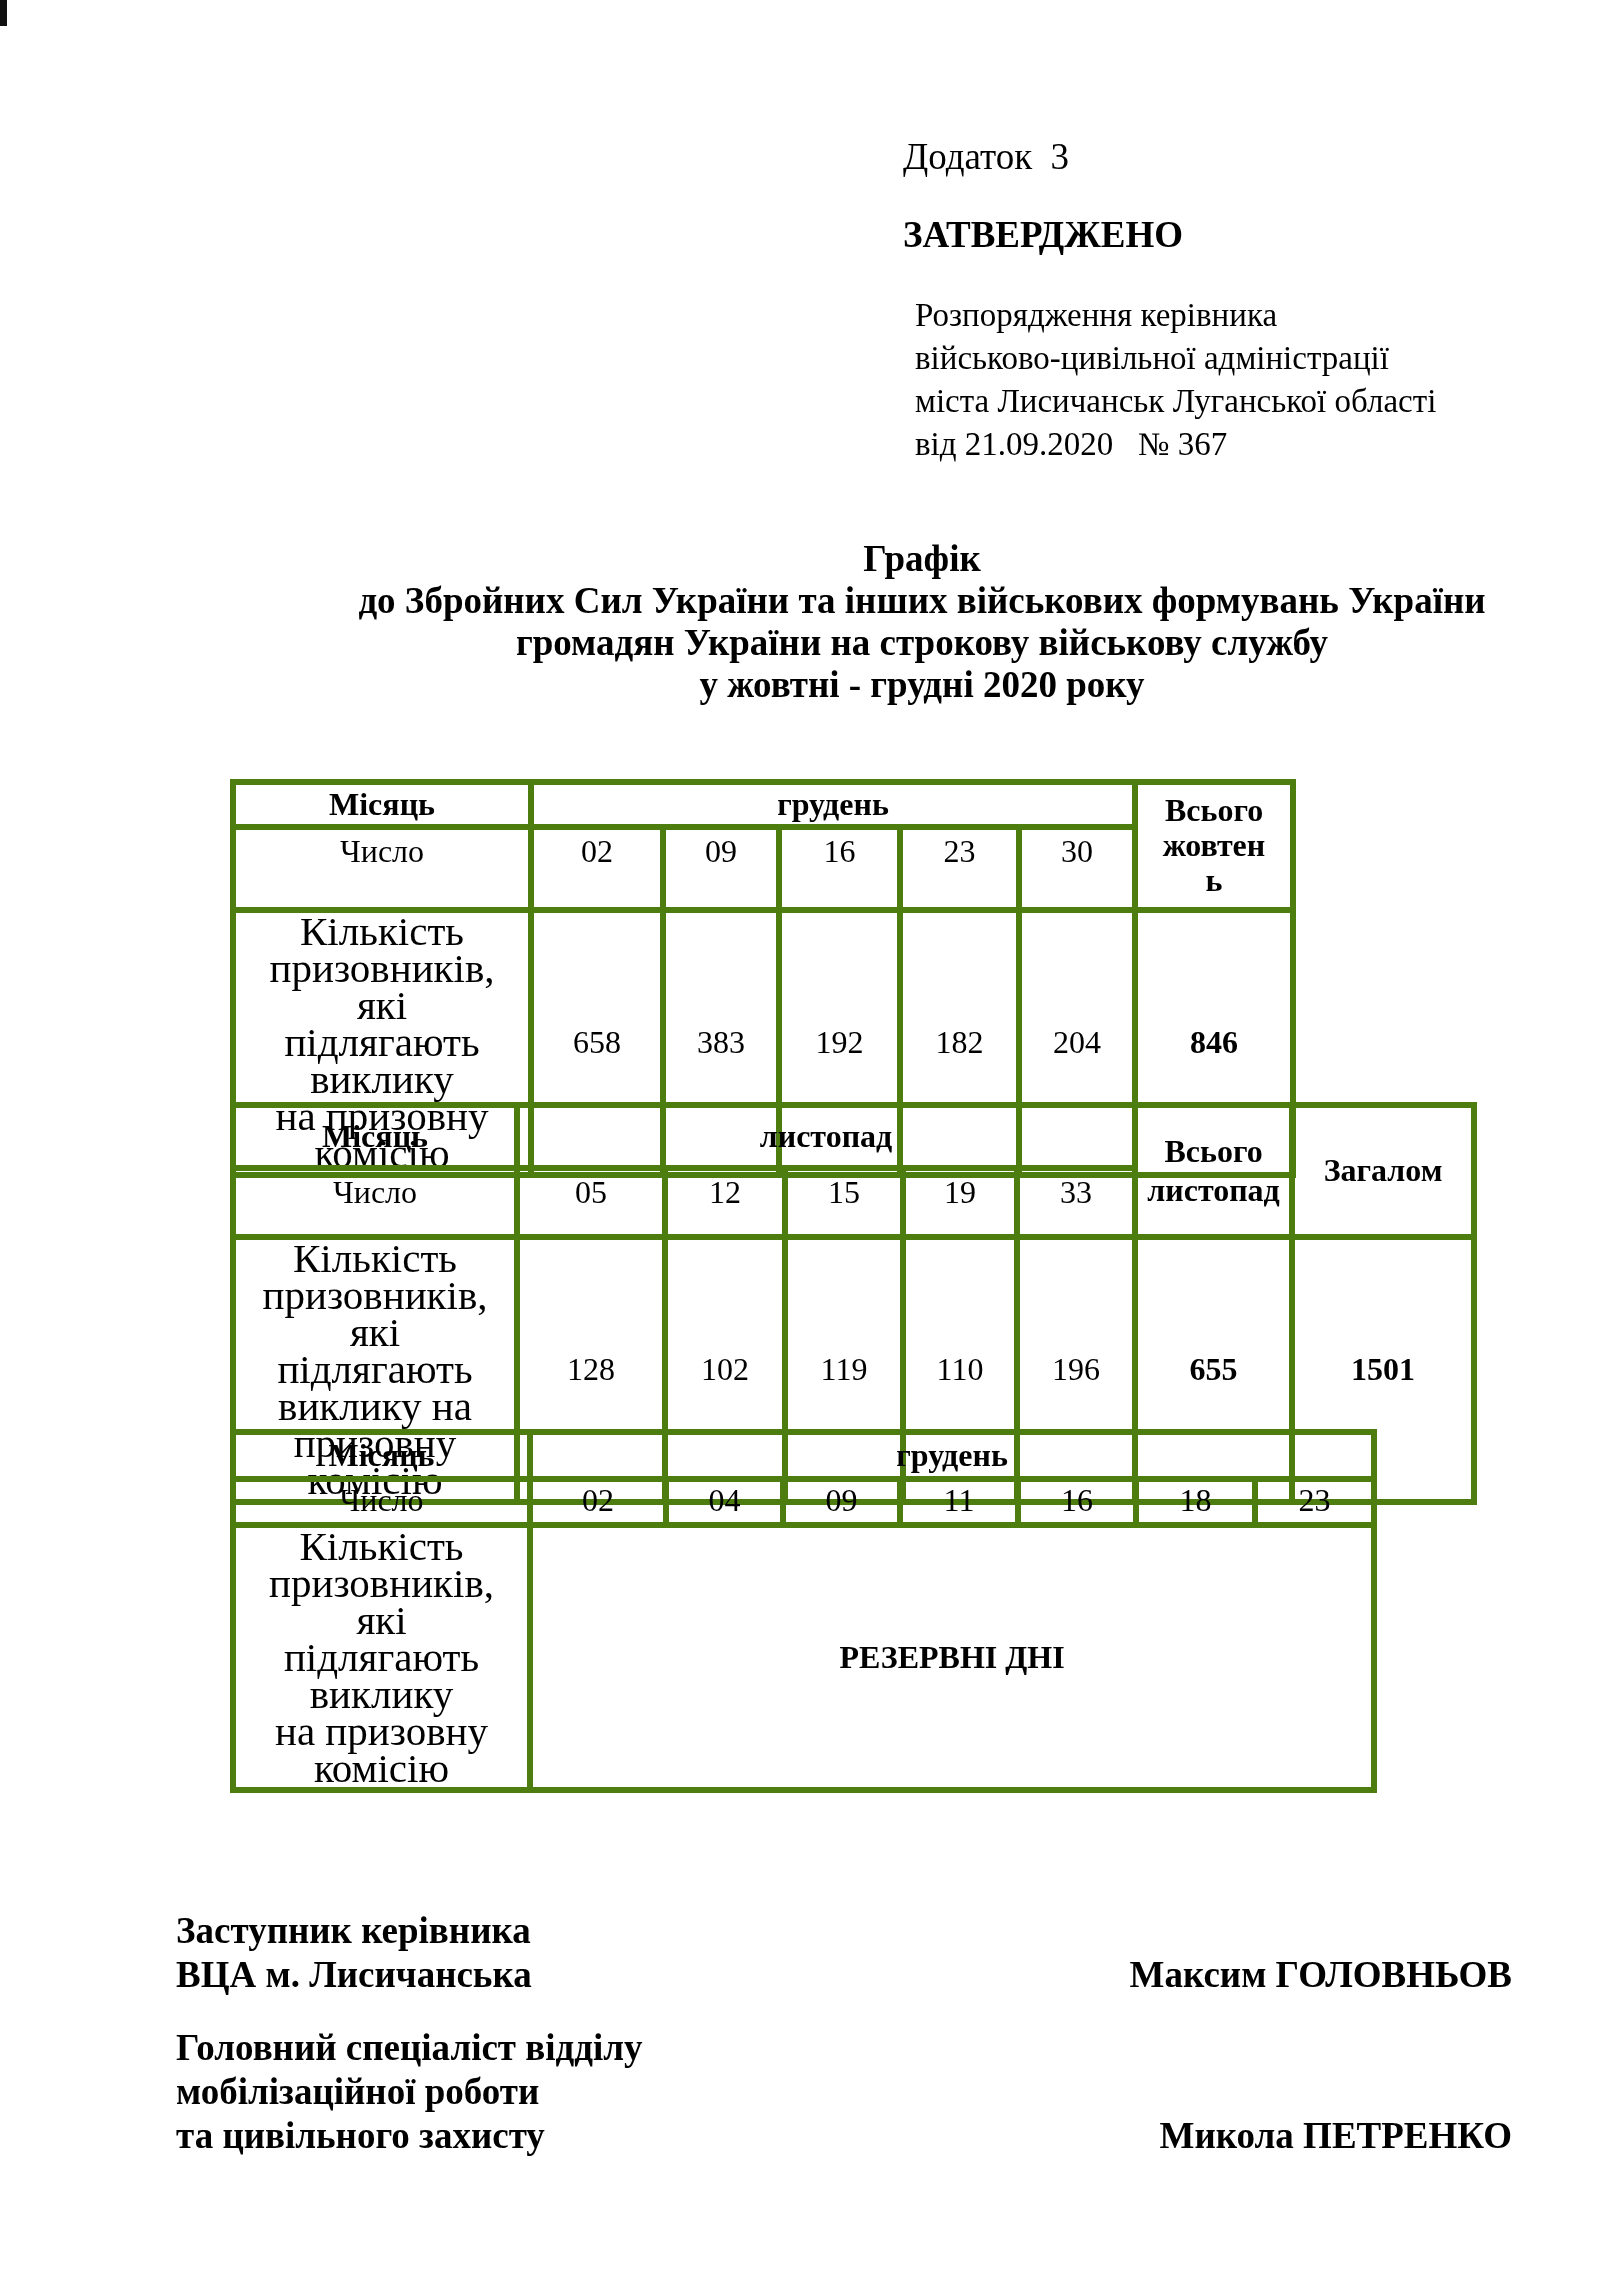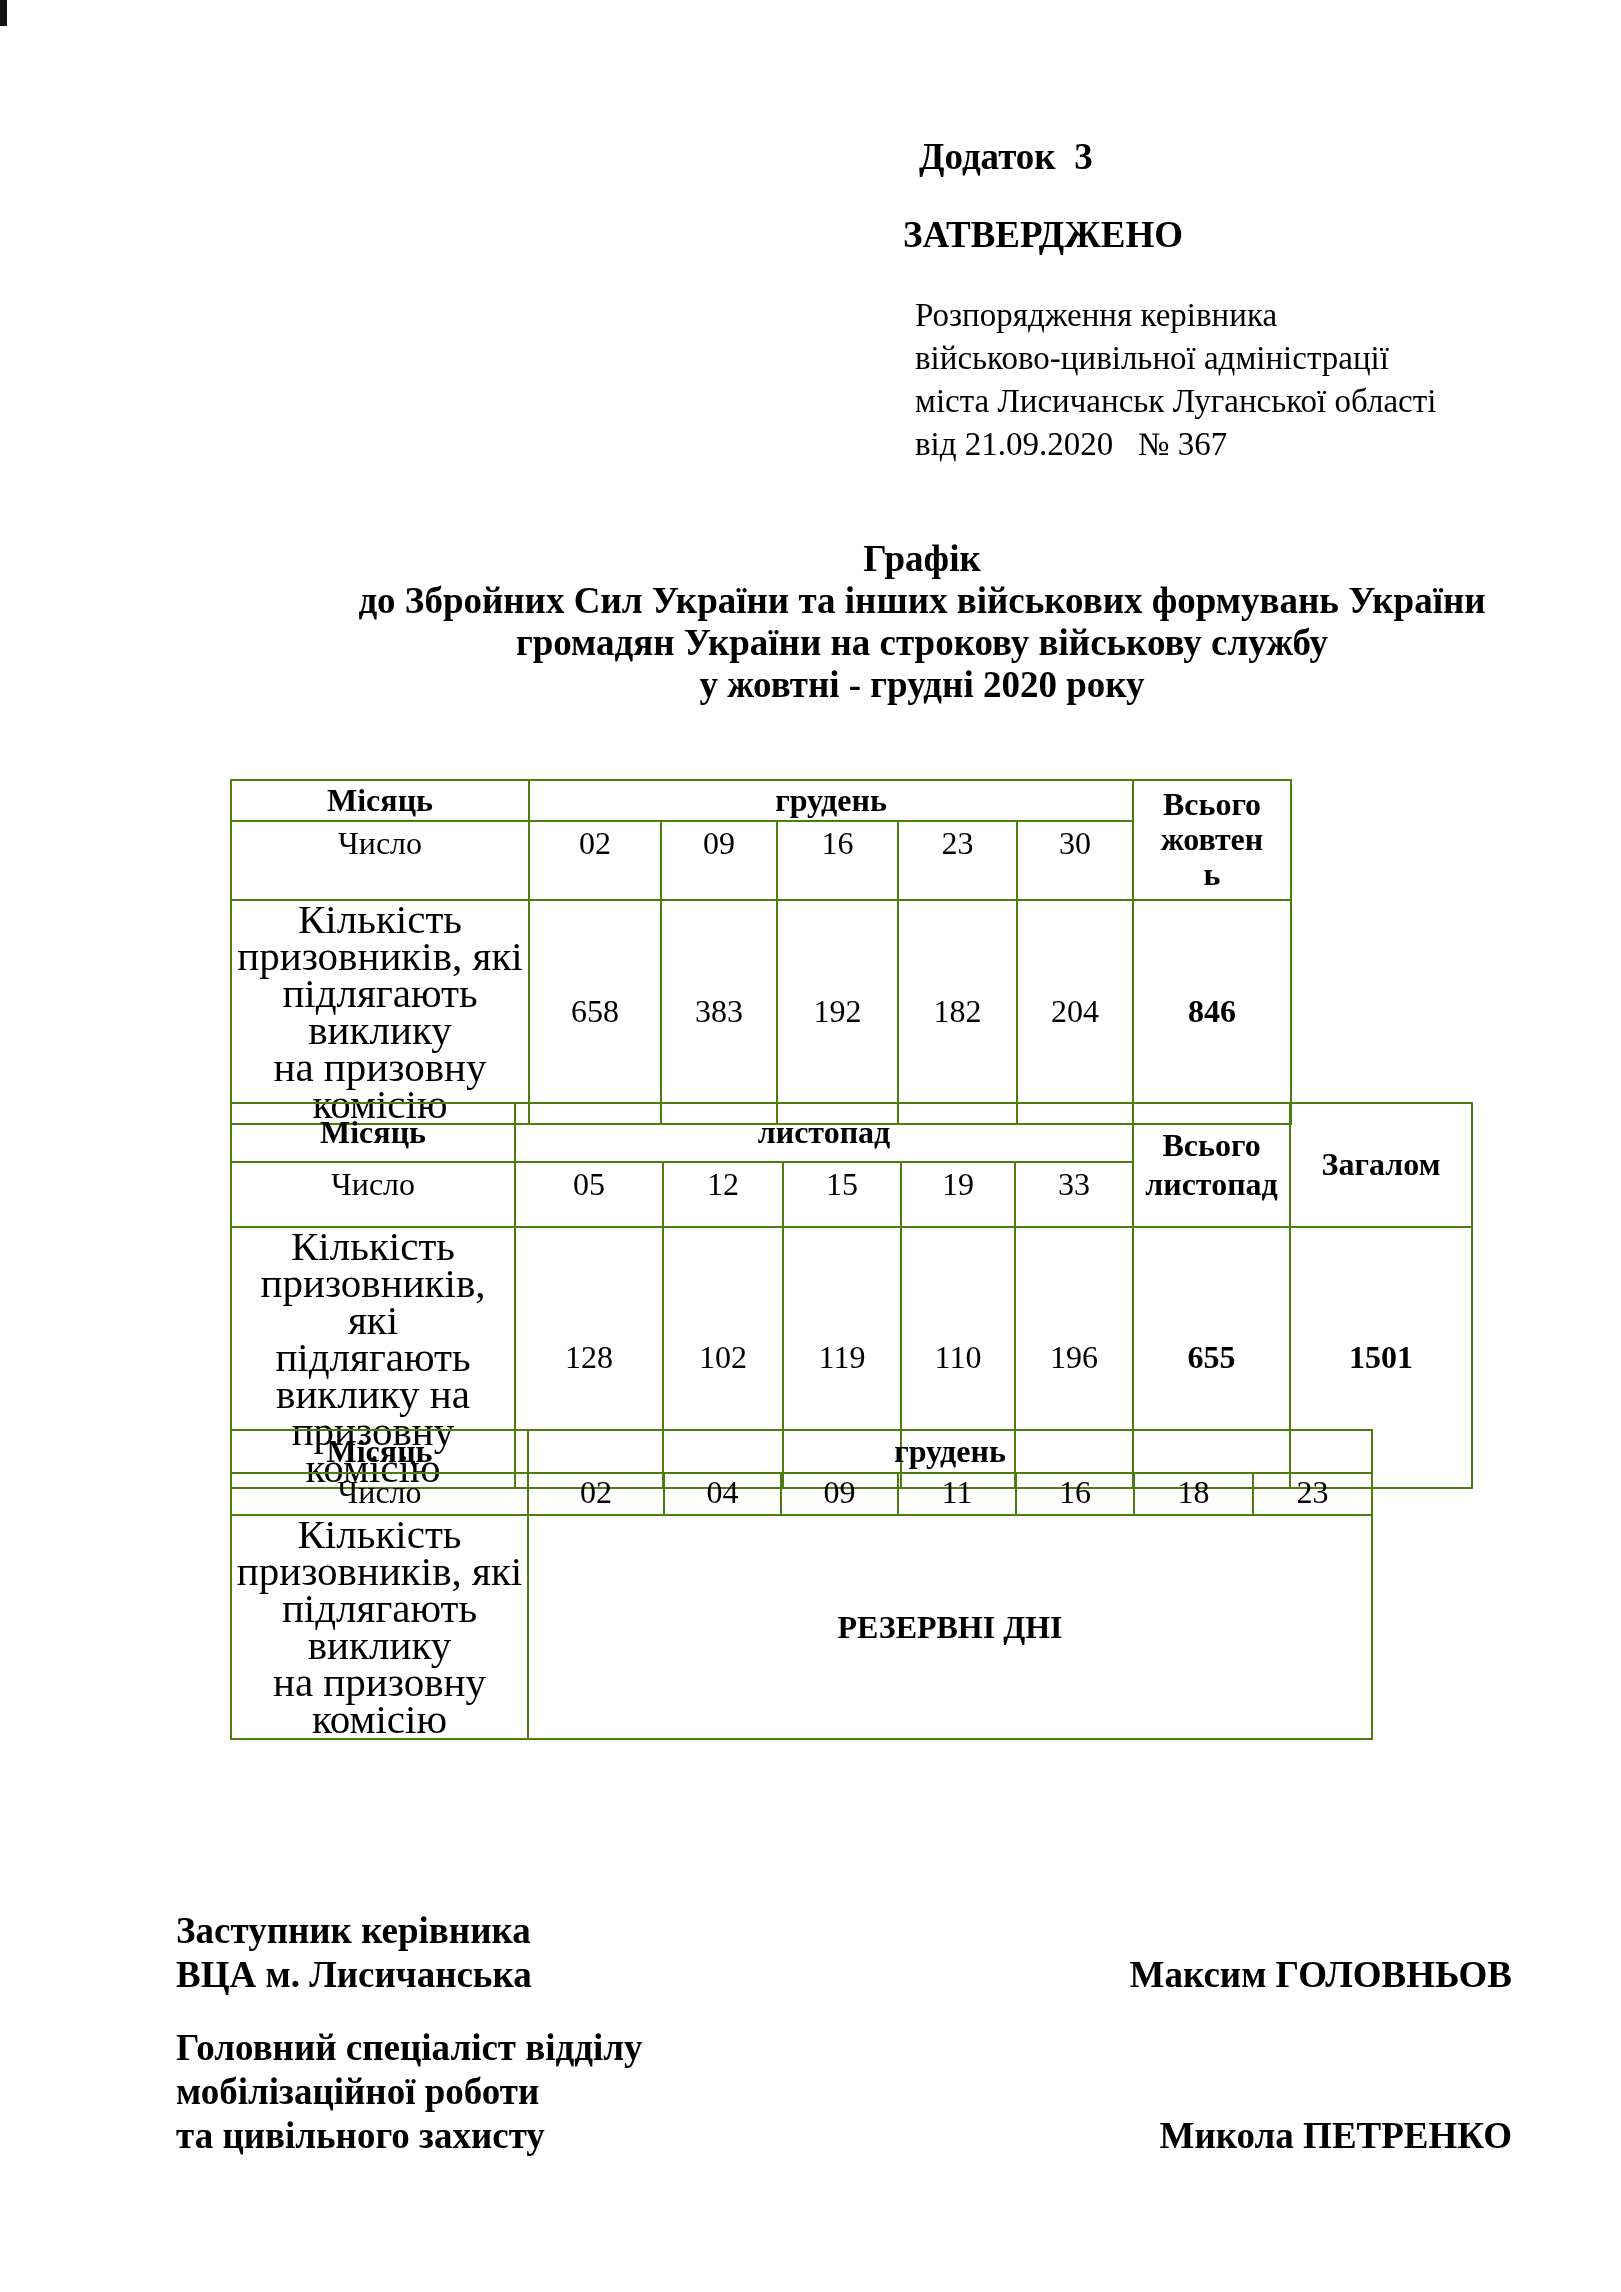--- a/index.html
+++ b/index.html
@@ -13,37 +13,37 @@
   }
   .abs{position:absolute;}
   .b{font-weight:bold;}
   .pre{white-space:pre-line;}
   .prew{white-space:pre-wrap;}
 
   
   .artifact{left:0;top:0;width:6.9px;height:25.5px;background:#111;}
 
   
-  .appendix{left:903px;top:135px;font-size:37px;font-weight:bold;margin-left:16px;}
+  .appendix{left:903px;top:135px;font-size:37px;font-weight:normal;}
   .approved{left:903px;top:213px;font-size:37px;font-weight:bold;}
   .order-ref{left:915px;top:294px;font-size:33px;line-height:43px;}
 
   
   .doc-title{left:223px;top:538px;width:1398px;text-align:center;
              font-size:37px;font-weight:bold;line-height:42px;}
 
   
   table.doc-table{
     border-collapse:collapse;
     table-layout:fixed;
     position:absolute;
     font-size:32px;
   }
   table.doc-table td{
-    border:2px solid #4d7c0f;
+    border:6px solid #4d7c0f;
     text-align:center;
     vertical-align:middle;
     padding:0 3.9px;
     overflow:hidden;
   }
   table.doc-table{border:2px solid #222;}
   table.doc-table td{line-height:37px;}
   tr.thick-top td{border-top:2.9px solid #222;}
 
   .t1{left:230px;top:779px;width:1059px;}

